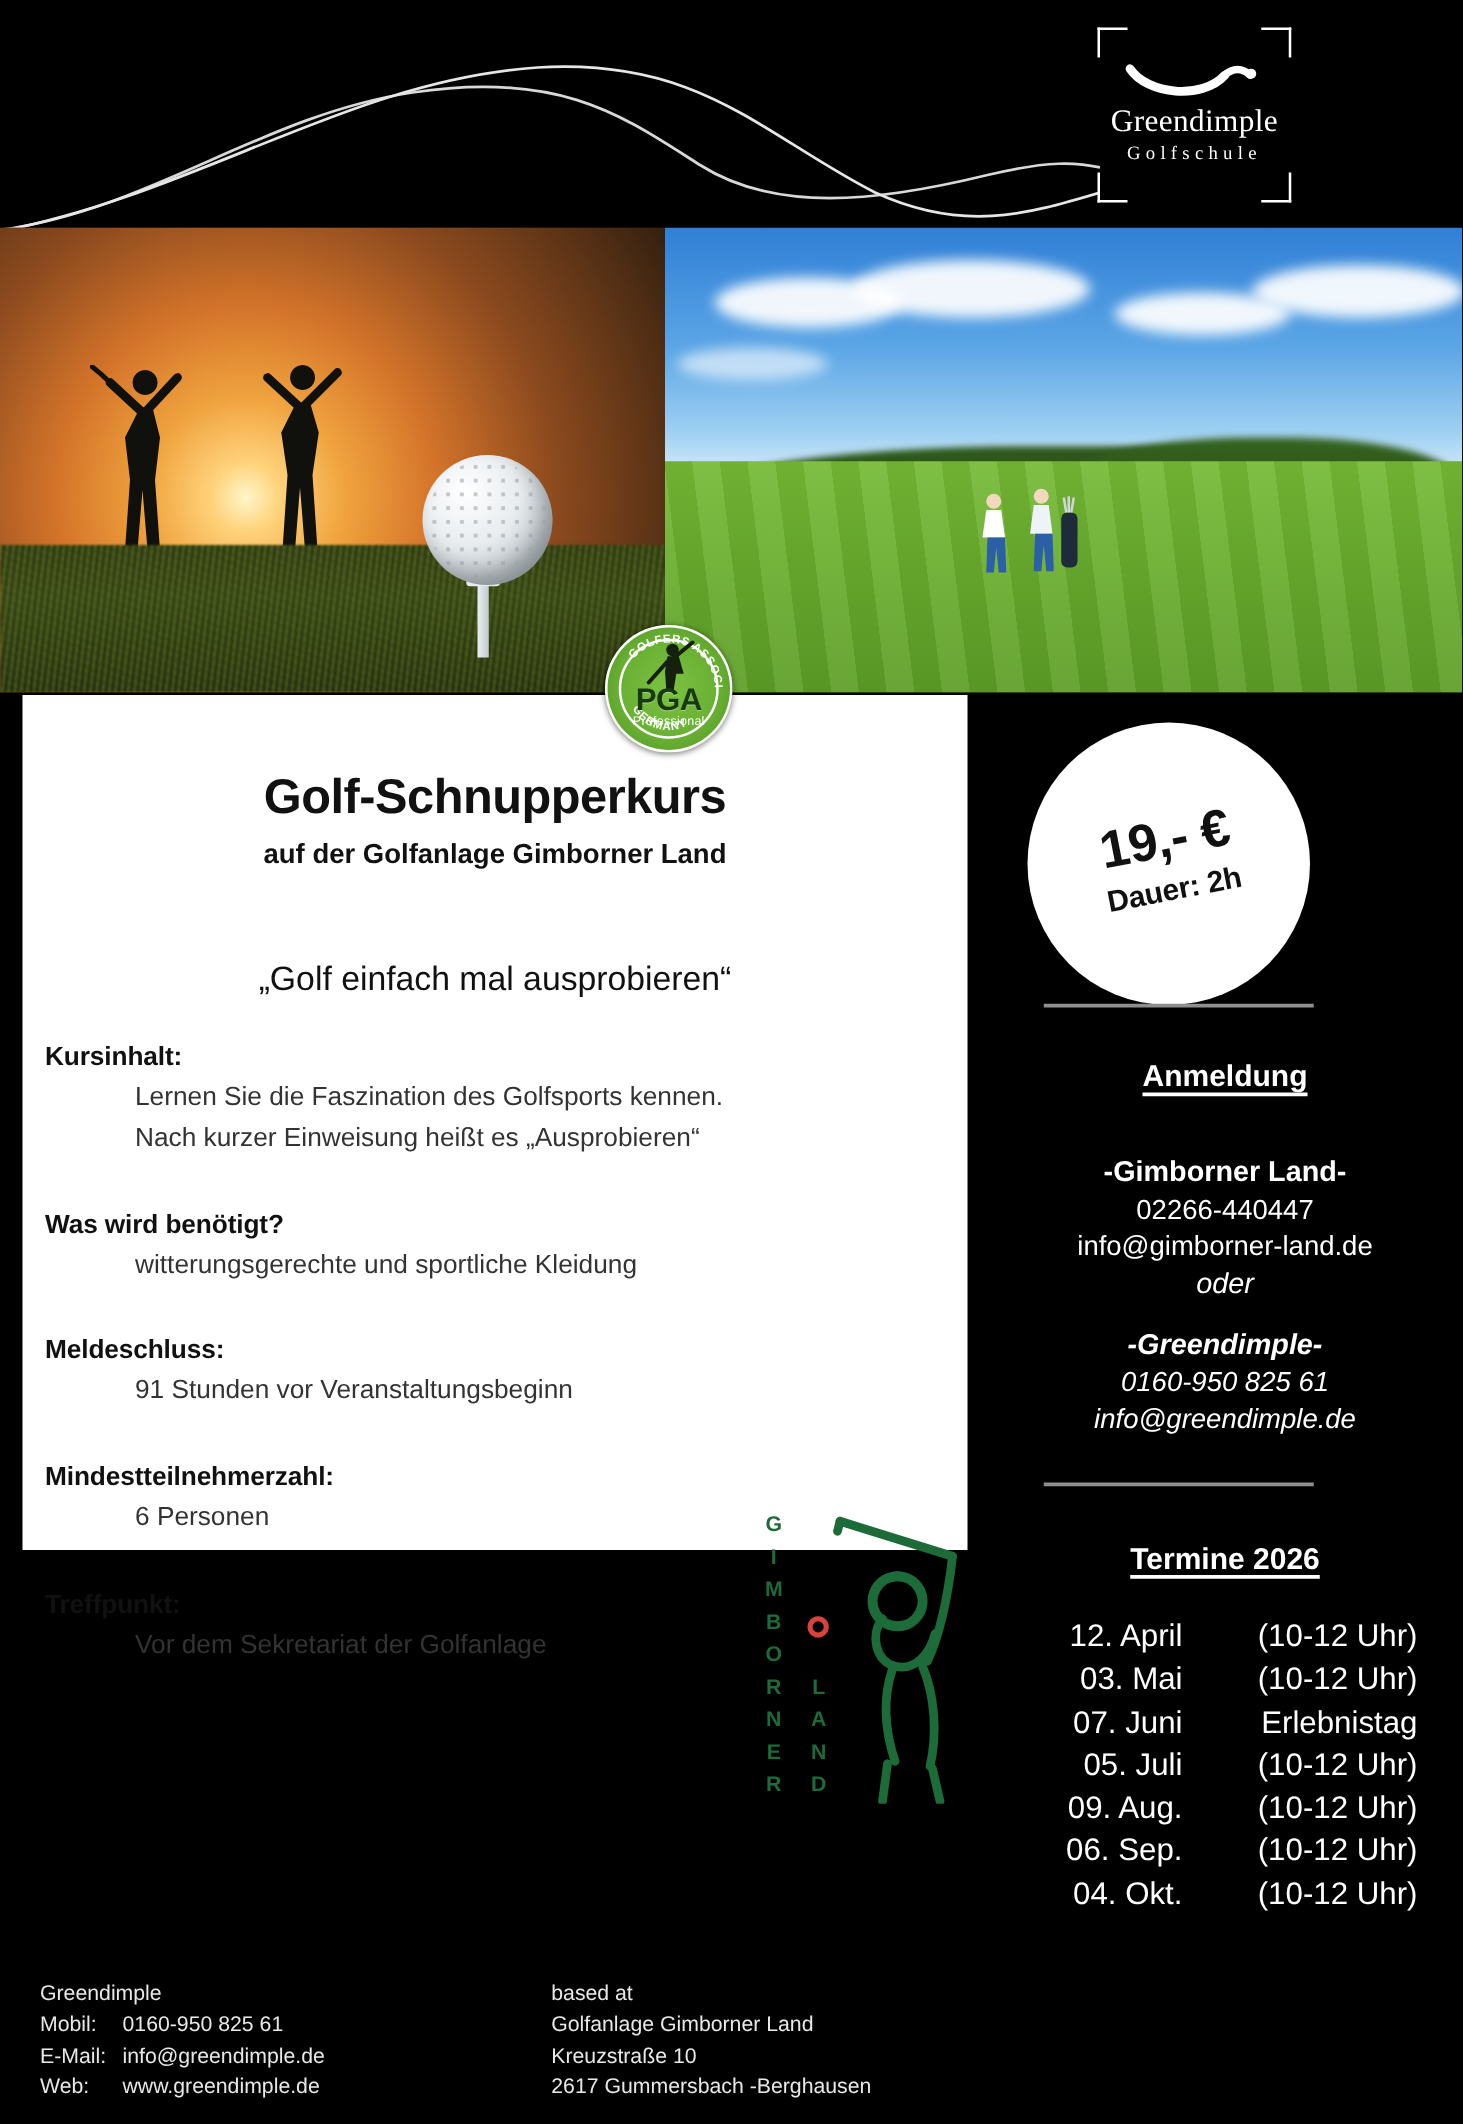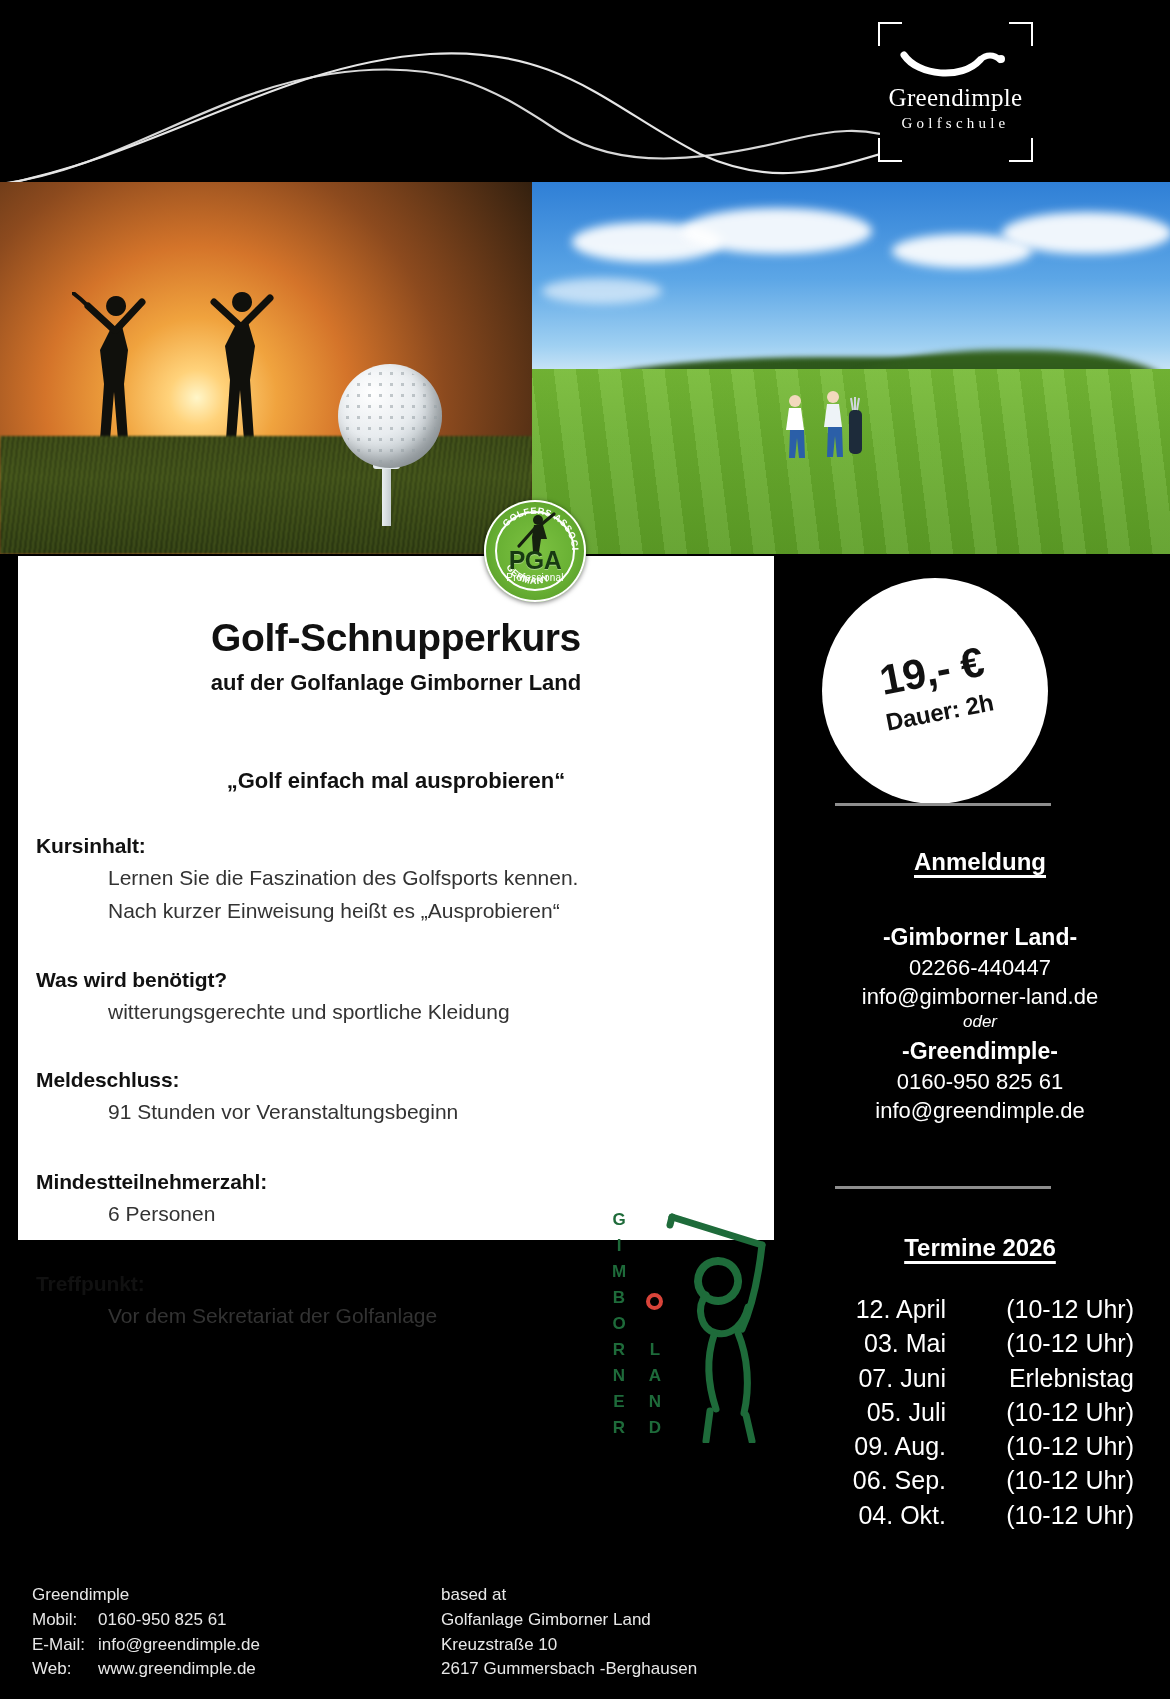--- a/index.html
+++ b/index.html
@@ -161,21 +161,21 @@
   .title{
     position:absolute;left:0;right:0;top:60px;text-align:center;
     font-size:39px;font-weight:bold;color:#111;letter-spacing:-.4px;
   }
   .subtitle{
     position:absolute;left:0;right:0;top:114px;text-align:center;
     font-size:22px;font-weight:bold;color:#111;
   }
   .slogan{
     position:absolute;left:0;right:0;top:212px;text-align:center;
-    font-size:22px;font-weight:bold;color:#111;
+    font-size:27px;font-weight:normal;color:#111;
   }
   .sec{position:absolute;left:18px;width:700px;}
   .sec h3{
     margin:0;font-size:21px;font-weight:bold;color:#111;letter-spacing:-.1px;
   }
   .sec p{
     margin:6px 0 0 72px;font-size:21px;color:#333;font-weight:400;line-height:1.38;
   }
   .sec p.tight{margin-top:4px;}
   .s-kurs{top:278px;}
@@ -232,23 +232,23 @@
     font-size:24px;font-weight:bold;color:#fff;
     text-decoration:underline;text-underline-offset:5px;text-decoration-thickness:2.5px;
   }
   .h-anmeldung{top:292px;}
   .h-termine{top:678px;}
   .contact{
     position:absolute;left:0;right:0;text-align:center;line-height:1.33;
   }
   .c-name{font-size:23px;font-weight:bold;}
   .c-line{font-size:22px;font-weight:400;}
-  .c-oder{font-size:17px;font-style:italic;}
+  .c-oder{font-size:23px;font-style:italic;}
   .c1{top:366px;}
-  .c2{top:480px;}
+  .c2{top:504px;font-style:italic;}
   .dates{
     position:absolute;left:0;right:0;top:736px;
   }
   .date-row{
     display:flex;justify-content:center;align-items:baseline;
     font-size:25px;font-weight:400;line-height:1.37;color:#fff;
   }
   .date-day{width:120px;text-align:right;padding-right:10px;}
   .date-time{width:178px;text-align:right;}
 

